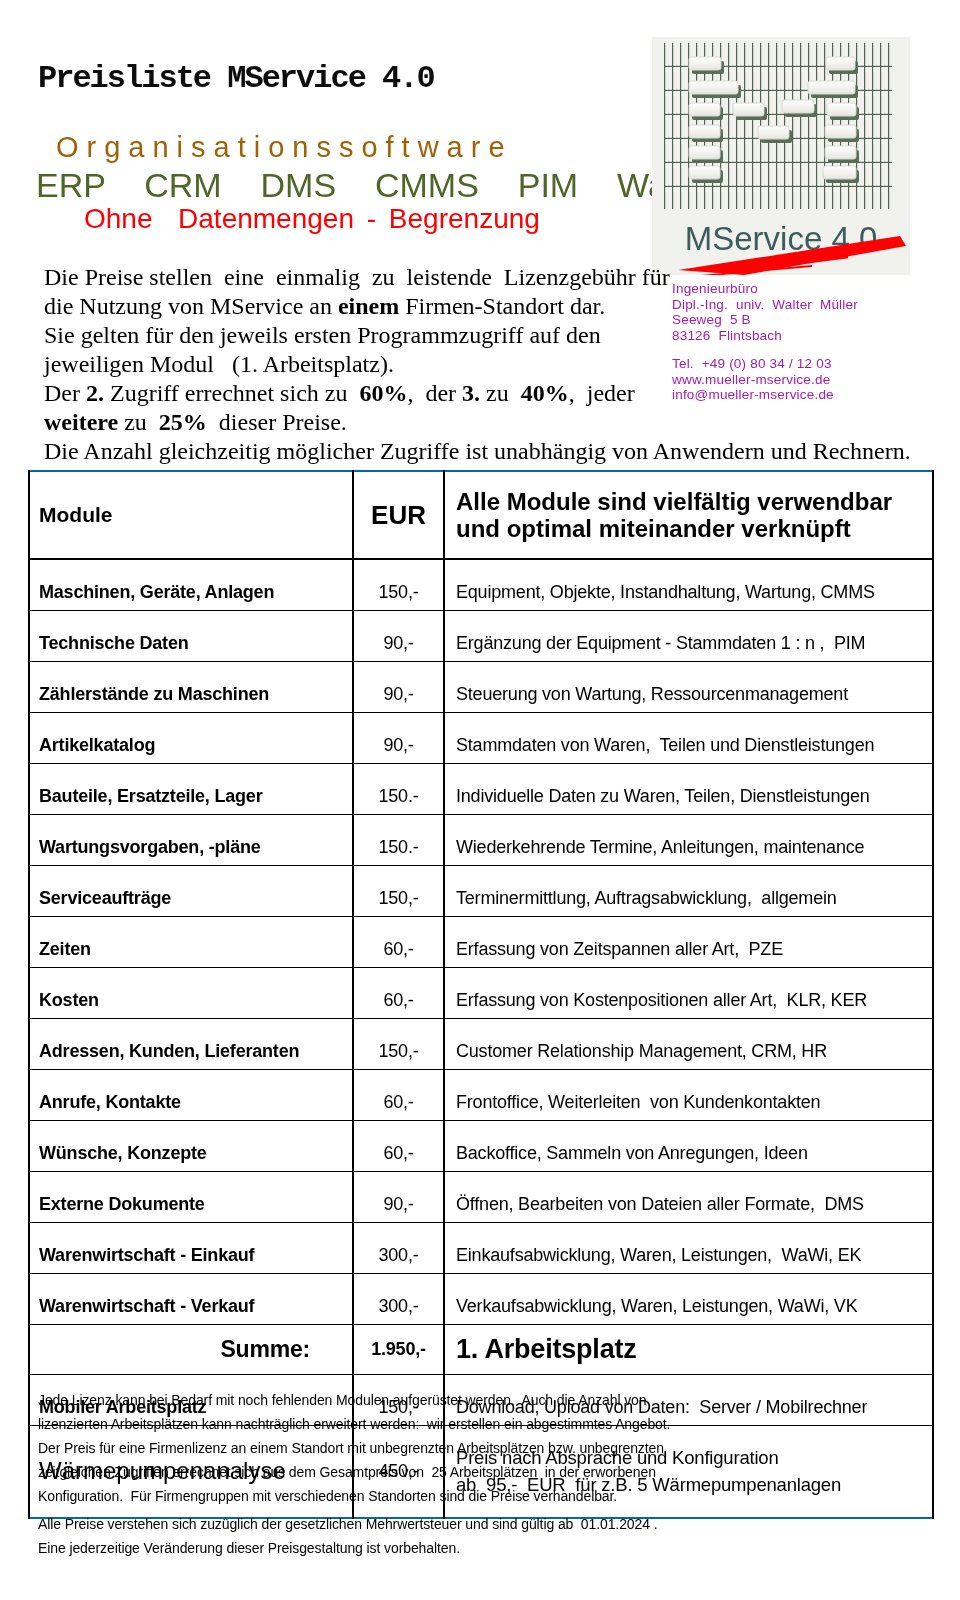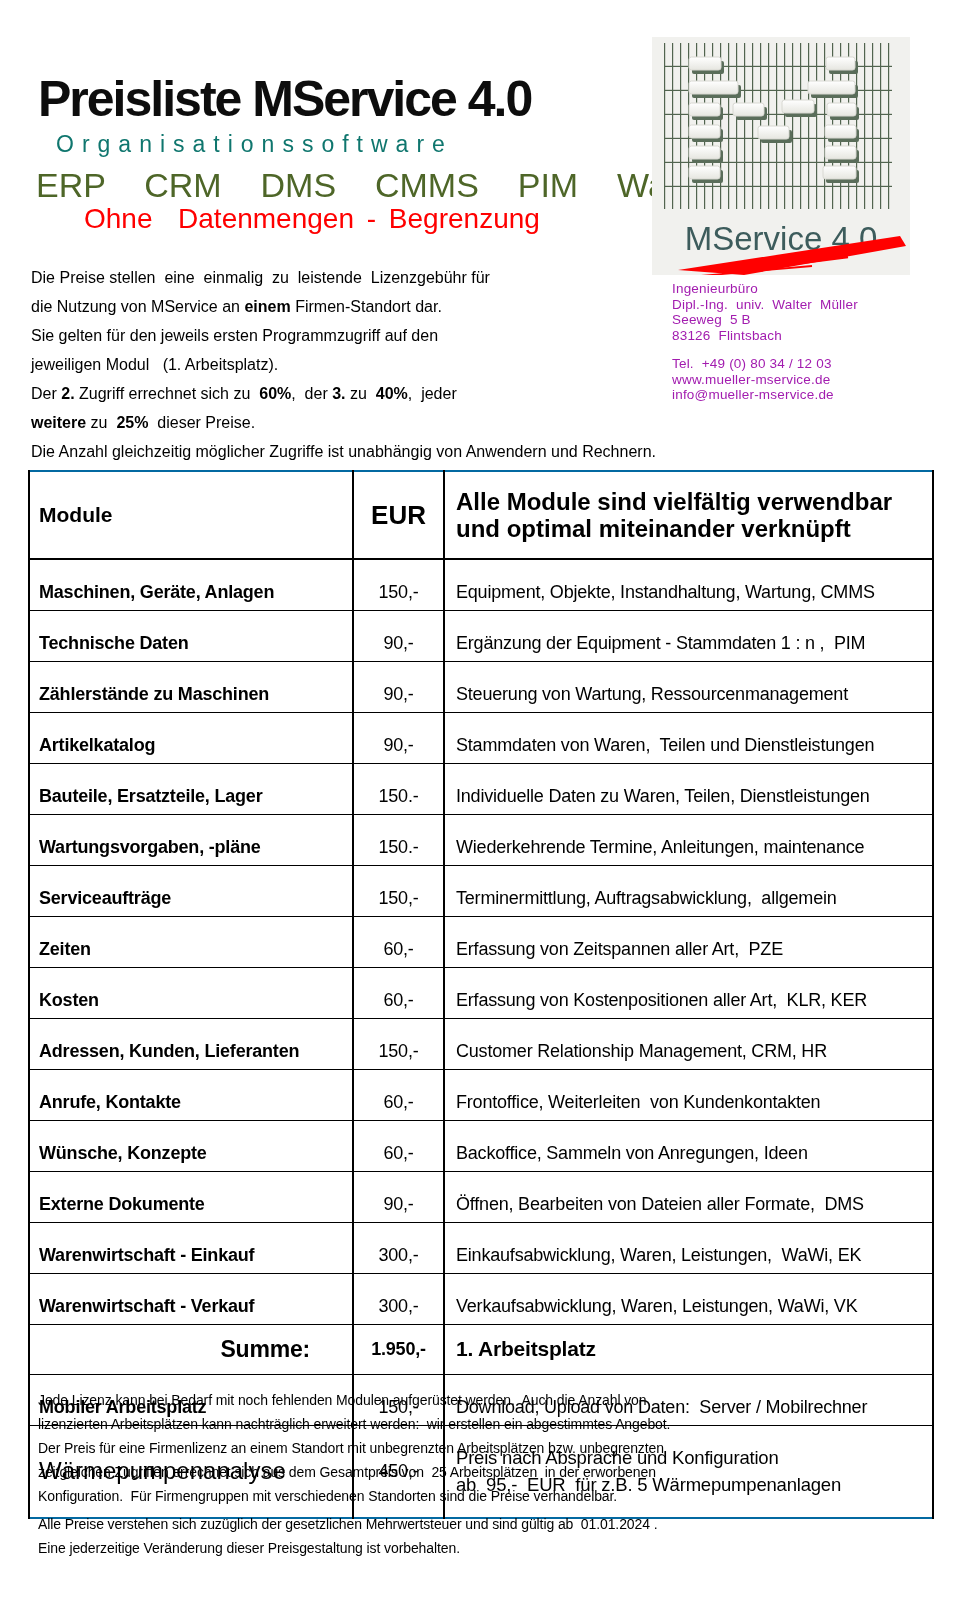--- a/index.html
+++ b/index.html
@@ -1,62 +1,62 @@
 <!DOCTYPE html>
 <html><head>
 <meta charset="utf-8">
 <style>
   html,body{margin:0;padding:0;background:#fff;}
   .page{position:relative;width:960px;height:1600px;background:#ffffff;overflow:hidden;
         font-family:"Liberation Sans",sans-serif;color:#000;}
 
   
-  .title{position:absolute;left:38px;top:70px;font-size:50px;font-weight:700;
-         letter-spacing:-2px;white-space:pre;color:#0d0d0d;}
-  .subtitle{position:absolute;left:56px;top:131px;font-size:23px;color:#0f766e;
+  .title{position:absolute;left:38px;top:60px;font-size:32px;font-weight:700;
+         letter-spacing:-2px;white-space:pre;color:#0d0d0d;font-family:Liberation Mono, monospace;}
+  .subtitle{position:absolute;left:56px;top:131px;font-size:29px;color:#a16207;
             letter-spacing:8px;white-space:pre;}
   .acronyms{position:absolute;left:36px;top:166px;font-size:34px;color:#4e6628;
             word-spacing:10px;white-space:pre;}
   .tagline{position:absolute;left:84px;top:203px;font-size:28px;color:#ff0000;
            word-spacing:5px;white-space:pre;}
 
   
   .logo-box{position:absolute;left:652px;top:37px;width:258px;height:238px;background:#f1f1ee;}
   .logo-box svg{display:block;}
 
   
   .contact{position:absolute;left:672px;top:281px;font-size:13.5px;line-height:15.5px;
            color:#a21caf;letter-spacing:.2px;}
   .contact .grp2{margin-top:13px;}
   .contact .cline{white-space:pre;}
 
   
-  .intro{position:absolute;left:31px;top:263px;width:910px;
-         font-family:Liberation Sans, sans-serif;font-size:16px;line-height:29px;}
+  .intro{position:absolute;left:44px;top:263px;width:910px;
+         font-family:Liberation Serif, serif;font-size:24px;line-height:29px;}
   .intro .line{white-space:pre;}
   .intro b{font-weight:700;}
 
   
   .price-table{position:absolute;left:28px;top:470px;width:904px;
                border-collapse:collapse;table-layout:fixed;border:2px solid #0369a1;}
   .price-table th,.price-table td{border:2px solid #000;border-top-width:1px;border-bottom-width:1px;
                overflow:hidden;}
   .price-table thead th{border-bottom-width:2px;height:84px;vertical-align:middle;font-weight:700;}
   .h-module{text-align:left;padding-left:9px;font-size:21px;}
   .h-eur{text-align:center;font-size:26px;}
   .h-desc{text-align:left;padding-left:11px;font-size:24px;line-height:27px;}
   .price-table tbody td{height:42px;font-size:18px;vertical-align:bottom;padding-bottom:7px;
                letter-spacing:-.2px;white-space:pre;}
   td.m{font-weight:700;padding-left:9px;}
   td.p{text-align:center;}
   td.d{padding-left:11px;}
   tr.summe td{height:46px;vertical-align:middle;padding-bottom:2px;}
   tr.summe td.m{text-align:right;padding-right:42px;font-size:23px;}
   tr.summe td.p{font-weight:700;font-size:18px;}
-  tr.summe td.d{font-weight:700;font-size:21px;}
+  tr.summe td.d{font-weight:700;font-size:27px;}
   tr.large td{height:88px;vertical-align:middle;padding-bottom:2px;}
   tr.large td.m{font-weight:400;font-size:24px;letter-spacing:0;}
   tr.large td.d{font-size:18.5px;line-height:27px;}
 
   
   .footer{position:absolute;left:38px;top:1388px;font-size:14px;line-height:24px;
           letter-spacing:-.1px;color:#000;}
   .footer .line{white-space:pre;}
   .footer .p2{margin-top:4px;}
 </style>

